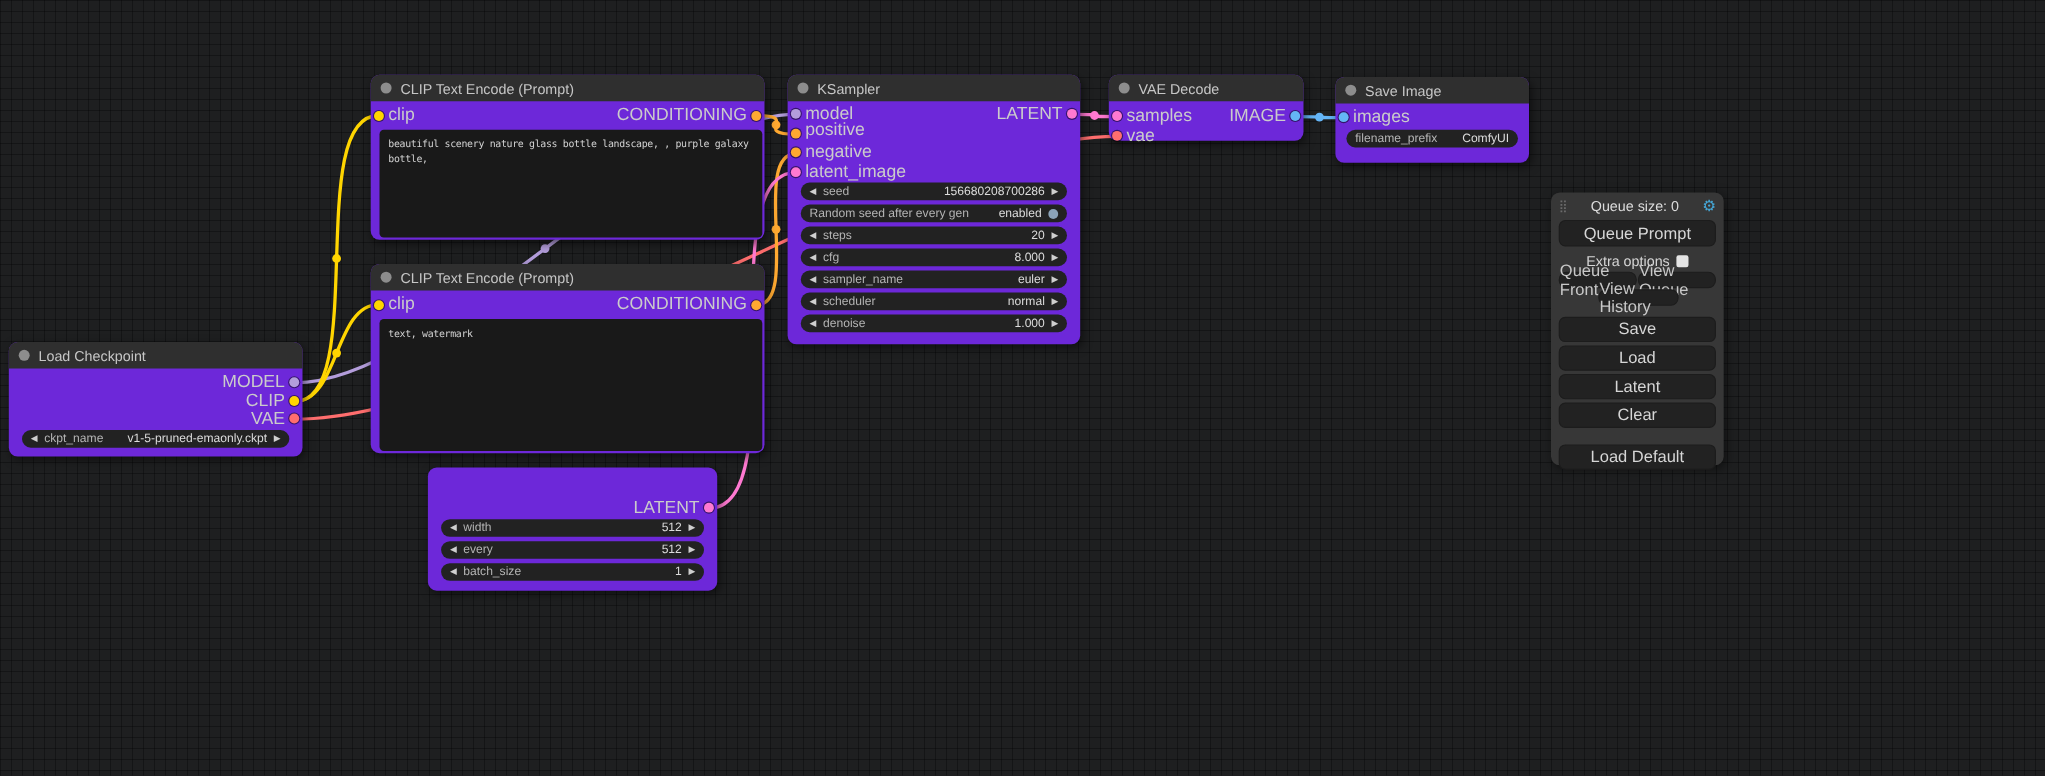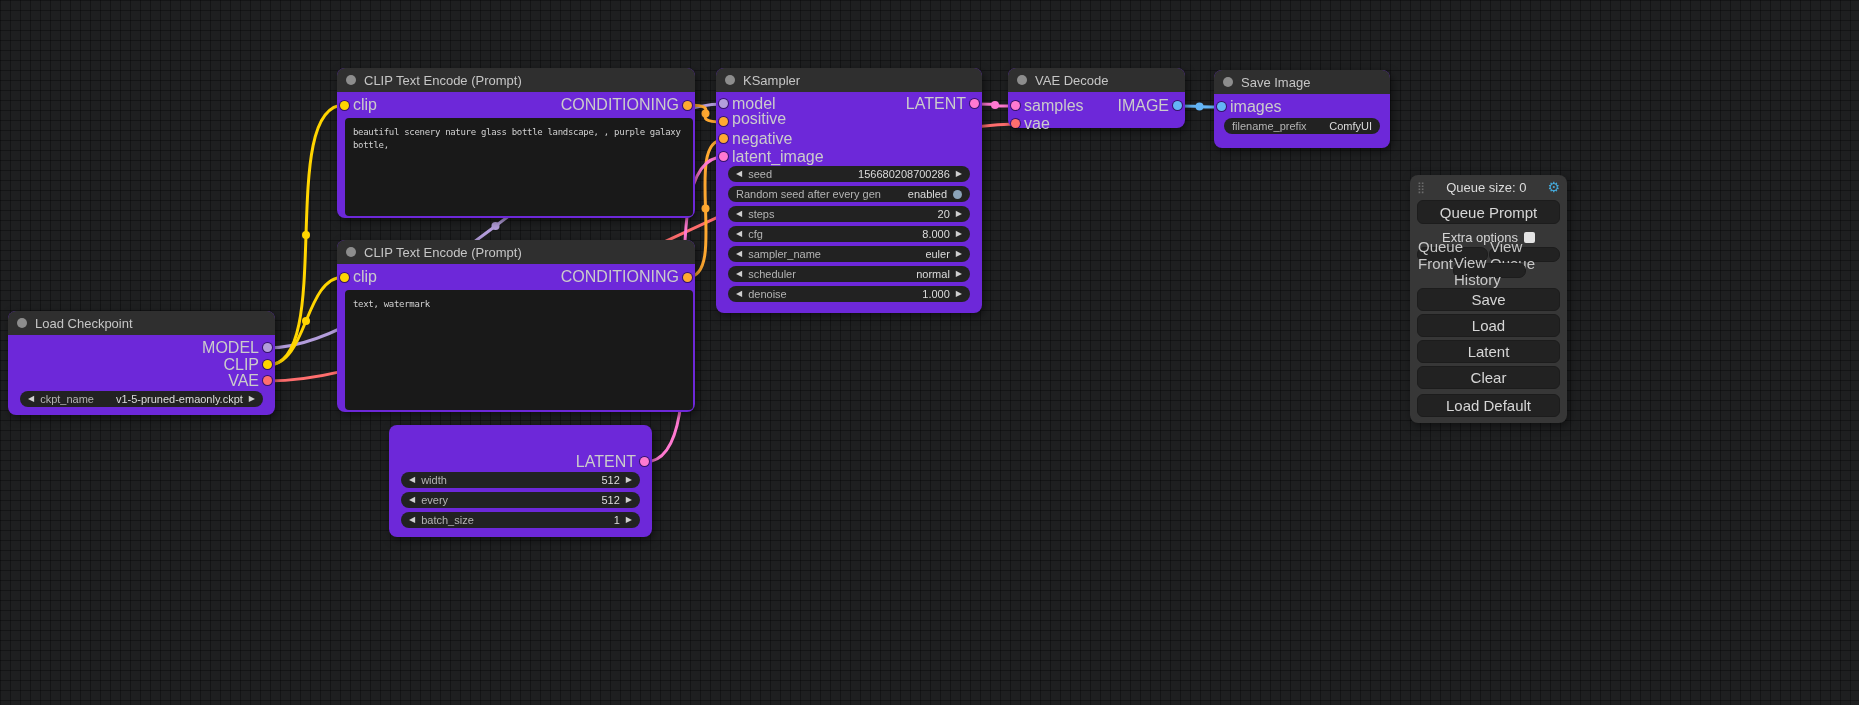--- a/index.html
+++ b/index.html
@@ -220,14 +220,14 @@
     <span>Extra options</span>
     <span class="checkbox"></span>
   </div>
   <div class="menu-btn small" style="left:7px;right:auto;width:69px;top:72px">Queue Front</div>
   <div class="menu-btn small" style="left:auto;right:7px;width:69px;top:72px">View Queue</div>
   <div class="menu-btn small" style="left:43px;right:auto;width:71px;top:88px">View History</div>
   <div class="menu-btn" style="top:113px">Save</div>
   <div class="menu-btn" style="top:139px">Load</div>
   <div class="menu-btn" style="top:165px">Latent</div>
   <div class="menu-btn" style="top:191px">Clear</div>
-  <div class="menu-btn" style="top:219px">Load Default</div>
+  <div class="menu-btn" style="top:229px">Load Default</div>
 </div>
 
 </body></html>

